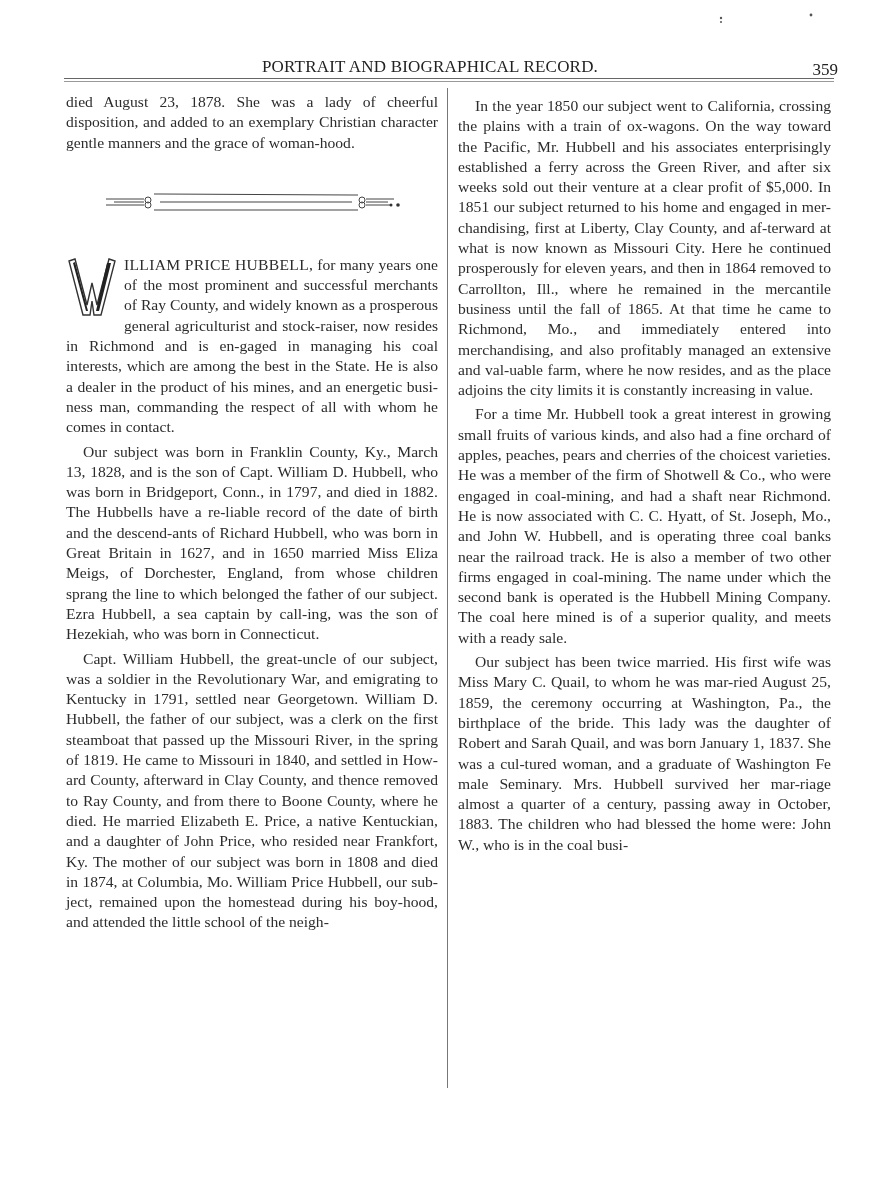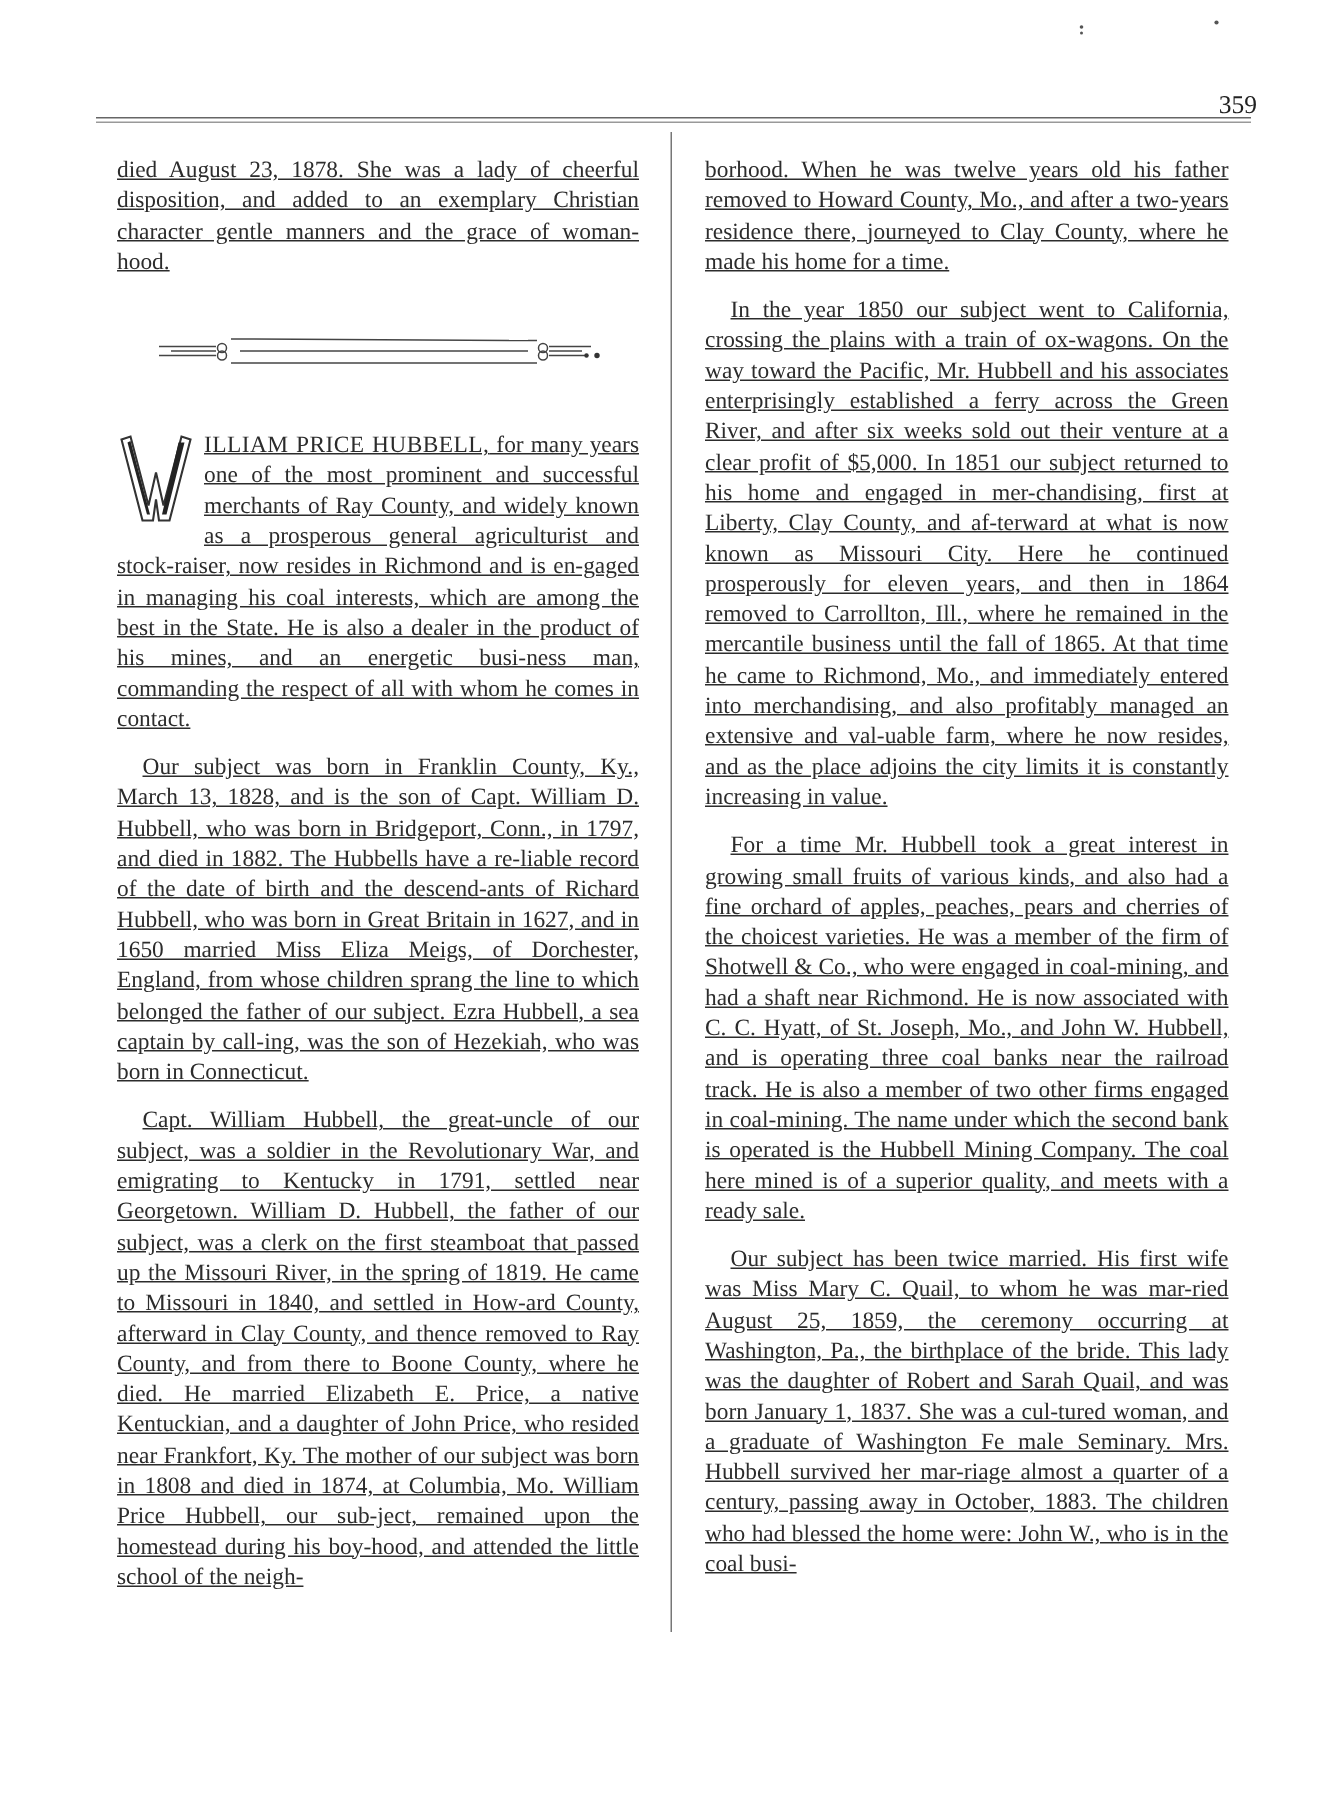--- a/index.html
+++ b/index.html
@@ -18,35 +18,36 @@
   .rule1 { position: absolute; left: 64px; width: 770px; top: 78px; border-top: 1px solid #666; }
   .rule2 { position: absolute; left: 64px; width: 770px; top: 81px; border-top: 1px solid #999; }
   .col-divider { position: absolute; left: 447px; top: 88px; height: 1000px; border-left: 1px solid #777; }
   .col {
     position: absolute; top: 92px;
     font-family: "Liberation Serif", serif; font-size: 15.6px; line-height: 20.3px; color: #2c2c2c;
     text-align: justify; hyphens: manual;
   }
   .col-left { left: 66px; width: 372px; }
   .col-right { left: 458px; width: 373px; }
-  .col p { margin: 12px; text-decoration: underline; }
+  .col p { margin: 0; }
   .col p.indent { text-indent: 17px; }
   .ornament { display: block; margin: 38px auto 42px auto; width: 300px; height: 22px; }
   .dropcap-para { position: relative; }
   .dropcap {
     float: left; width: 52px; height: 60px; margin: 2px 6px 0 0;
   }
   .lead-name { font-variant: normal; letter-spacing: 0.3px; }
   .specks { position: absolute; }
 </style>
 </head>
 <body>
 
 <div class="page">
 
+  <div class="header-title">PORTRAIT AND BIOGRAPHICAL RECORD.</div>
   <div class="page-number">359</div>
   <div class="rule1"></div>
   <div class="rule2"></div>
 
   <svg class="specks" style="left:715px;top:8px;width:120px;height:20px;">
     <circle cx="6" cy="10" r="1.2" fill="#555"></circle>
       <circle cx="6" cy="14" r="1" fill="#555"></circle>
     <circle cx="96" cy="7" r="1.4" fill="#555"></circle>
   </svg>
 
@@ -86,19 +87,18 @@
         <path d="M41 6 L30 54 L33 54 L45 6 Z" fill="#222"></path>
       </svg>
       <span class="lead-name">ILLIAM PRICE HUBBELL,</span><span> for many years one of the most prominent and successful merchants of Ray County, and widely known as a prosperous general agriculturist and stock-raiser, now resides in Richmond and is en-gaged in managing his coal interests, which are among the best in the State. He is also a dealer in the product of his mines, and an energetic busi-ness man, commanding the respect of all with whom he comes in contact.</span>
     </p>
 
     <p class="indent" style="margin-top:4px;">Our subject was born in Franklin County, Ky., March 13, 1828, and is the son of Capt. William D. Hubbell, who was born in Bridgeport, Conn., in 1797, and died in 1882. The Hubbells have a re-liable record of the date of birth and the descend-ants of Richard Hubbell, who was born in Great Britain in 1627, and in 1650 married Miss Eliza Meigs, of Dorchester, England, from whose children sprang the line to which belonged the father of our subject. Ezra Hubbell, a sea captain by call-ing, was the son of Hezekiah, who was born in Connecticut.</p>
     <p class="indent" style="margin-top:4px;">Capt. William Hubbell, the great-uncle of our subject, was a soldier in the Revolutionary War, and emigrating to Kentucky in 1791, settled near Georgetown. William D. Hubbell, the father of our subject, was a clerk on the first steamboat that passed up the Missouri River, in the spring of 1819. He came to Missouri in 1840, and settled in How-ard County, afterward in Clay County, and thence removed to Ray County, and from there to Boone County, where he died. He married Elizabeth E. Price, a native Kentuckian, and a daughter of John Price, who resided near Frankfort, Ky. The mother of our subject was born in 1808 and died in 1874, at Columbia, Mo. William Price Hubbell, our sub-ject, remained upon the homestead during his boy-hood, and attended the little school of the neigh-</p>
   </div>
 
   <div class="col col-right">
-    <p>borhood. When he was twelve years old his father removed to Howard County, Mo., and after a two-years residence there, journeyed to Clay County, where he made his home for a time.</p>
     <p class="indent" style="margin-top:4px;">In the year 1850 our subject went to California, crossing the plains with a train of ox-wagons. On the way toward the Pacific, Mr. Hubbell and his associates enterprisingly established a ferry across the Green River, and after six weeks sold out their venture at a clear profit of $5,000. In 1851 our subject returned to his home and engaged in mer-chandising, first at Liberty, Clay County, and af-terward at what is now known as Missouri City. Here he continued prosperously for eleven years, and then in 1864 removed to Carrollton, Ill., where he remained in the mercantile business until the fall of 1865. At that time he came to Richmond, Mo., and immediately entered into merchandising, and also profitably managed an extensive and val-uable farm, where he now resides, and as the place adjoins the city limits it is constantly increasing in value.</p>
     <p class="indent" style="margin-top:4px;">For a time Mr. Hubbell took a great interest in growing small fruits of various kinds, and also had a fine orchard of apples, peaches, pears and cherries of the choicest varieties. He was a member of the firm of Shotwell &amp; Co., who were engaged in coal-mining, and had a shaft near Richmond. He is now associated with C. C. Hyatt, of St. Joseph, Mo., and John W. Hubbell, and is operating three coal banks near the railroad track. He is also a member of two other firms engaged in coal-mining. The name under which the second bank is operated is the Hubbell Mining Company. The coal here mined is of a superior quality, and meets with a ready sale.</p>
     <p class="indent" style="margin-top:4px;">Our subject has been twice married. His first wife was Miss Mary C. Quail, to whom he was mar-ried August 25, 1859, the ceremony occurring at Washington, Pa., the birthplace of the bride. This lady was the daughter of Robert and Sarah Quail, and was born January 1, 1837. She was a cul-tured woman, and a graduate of Washington Fe male Seminary. Mrs. Hubbell survived her mar-riage almost a quarter of a century, passing away in October, 1883. The children who had blessed the home were: John W., who is in the coal busi-</p>
   </div>
 
 </div>
 
 </body></html>

